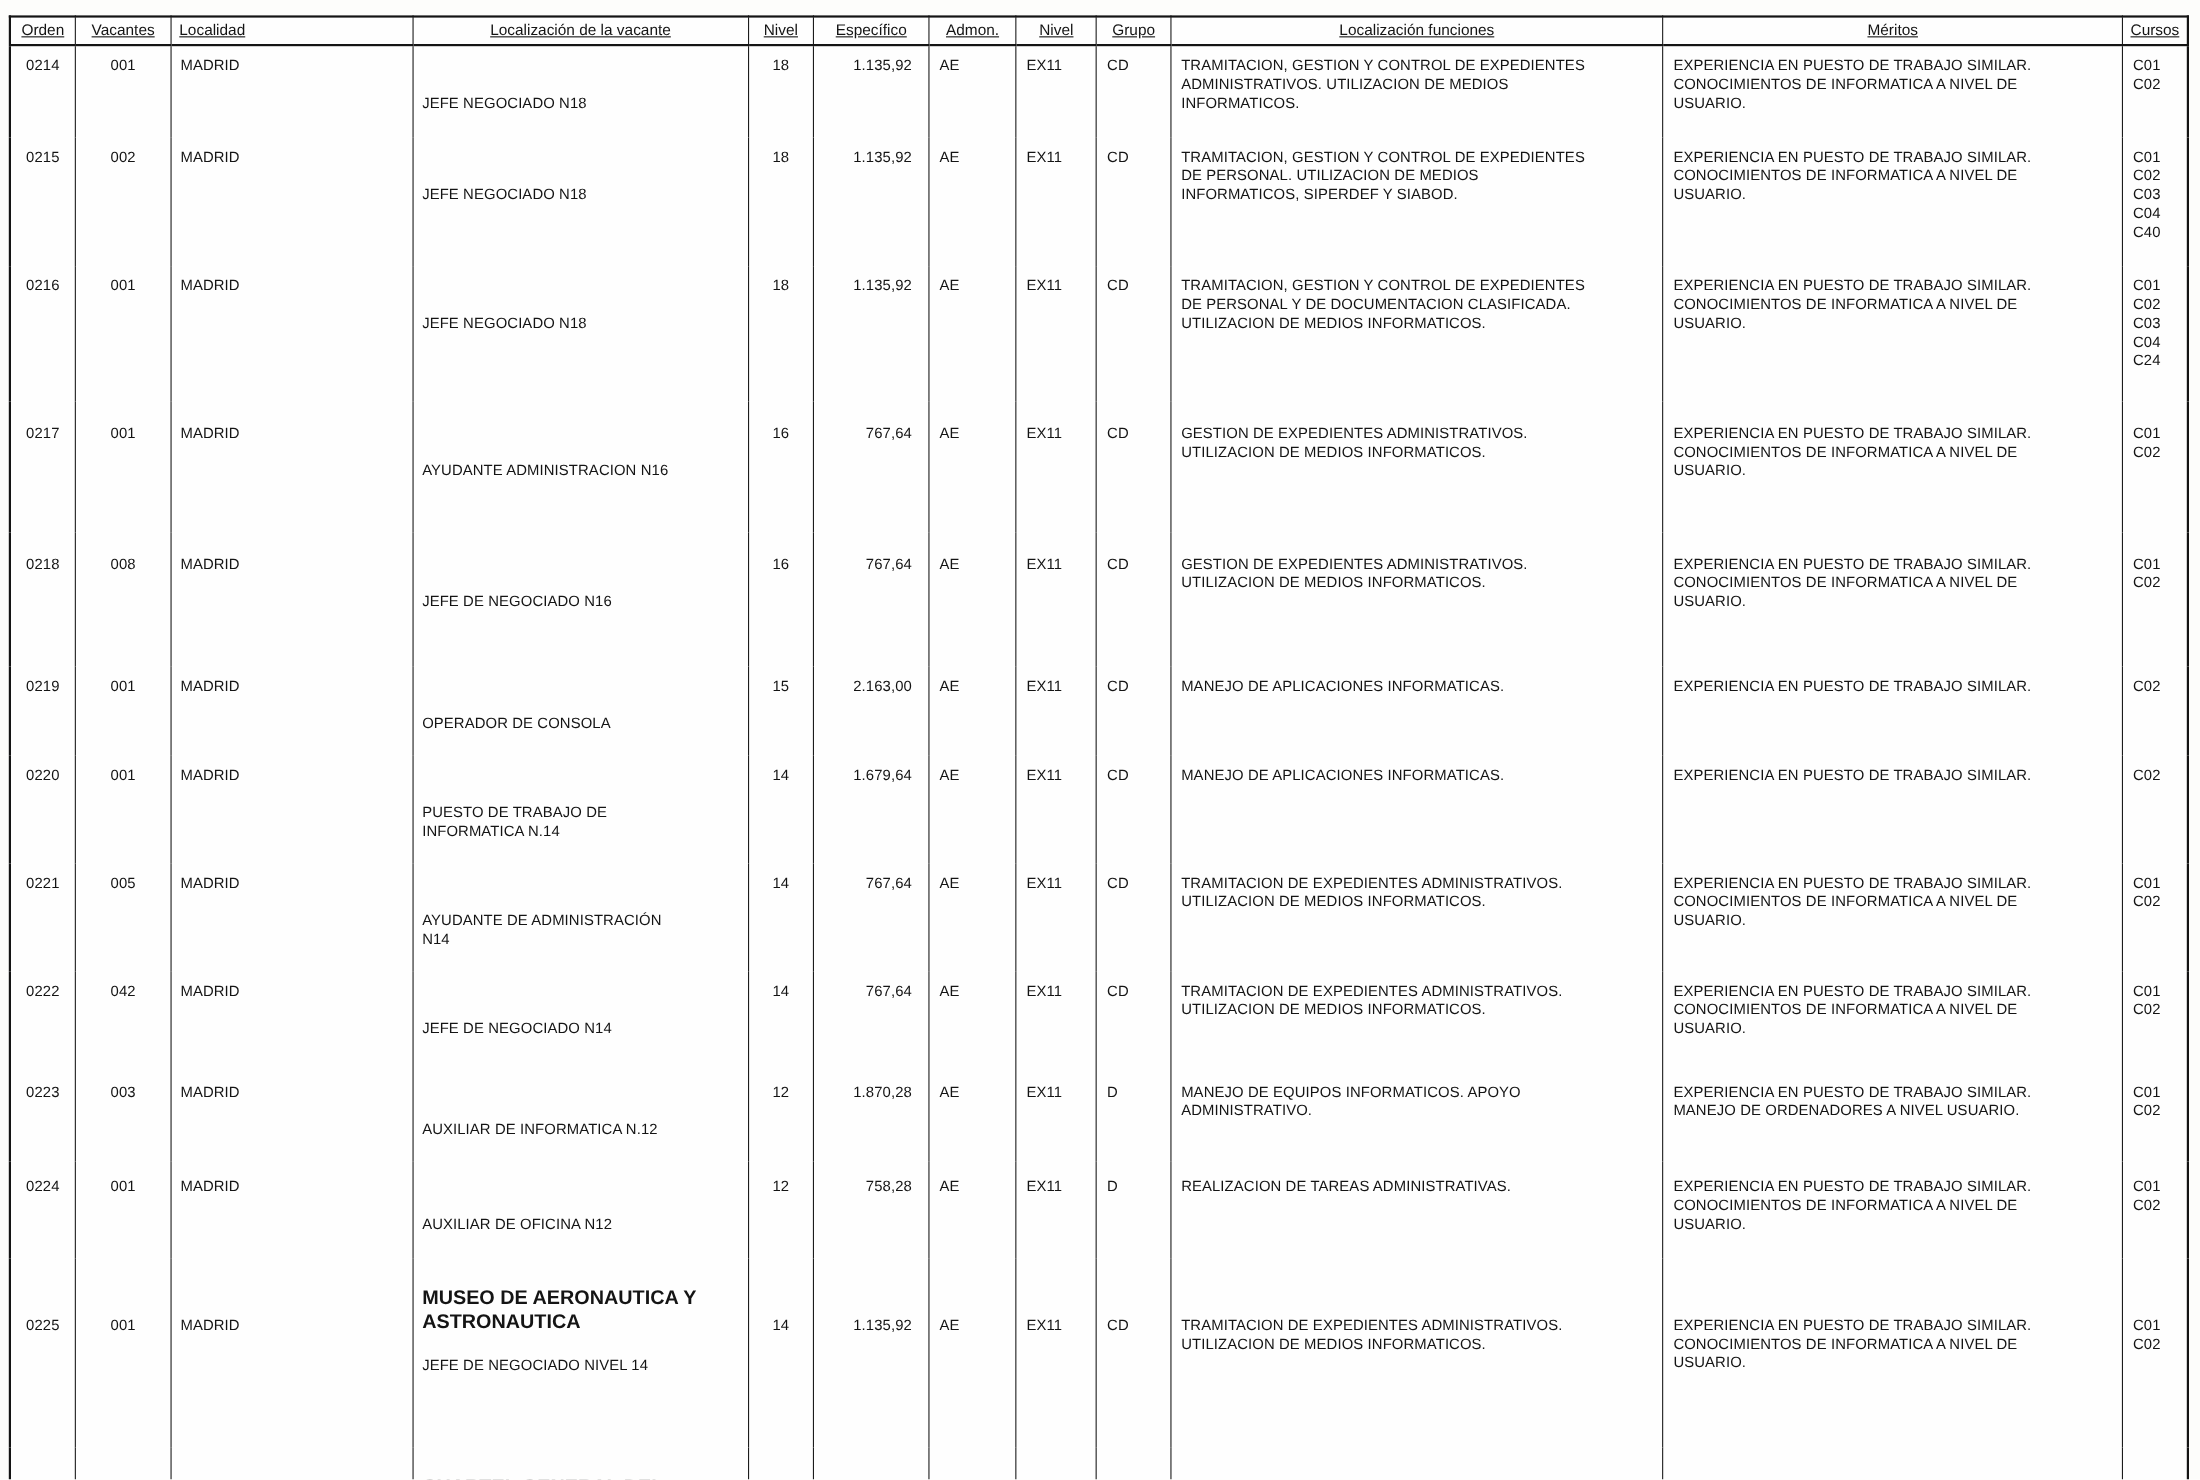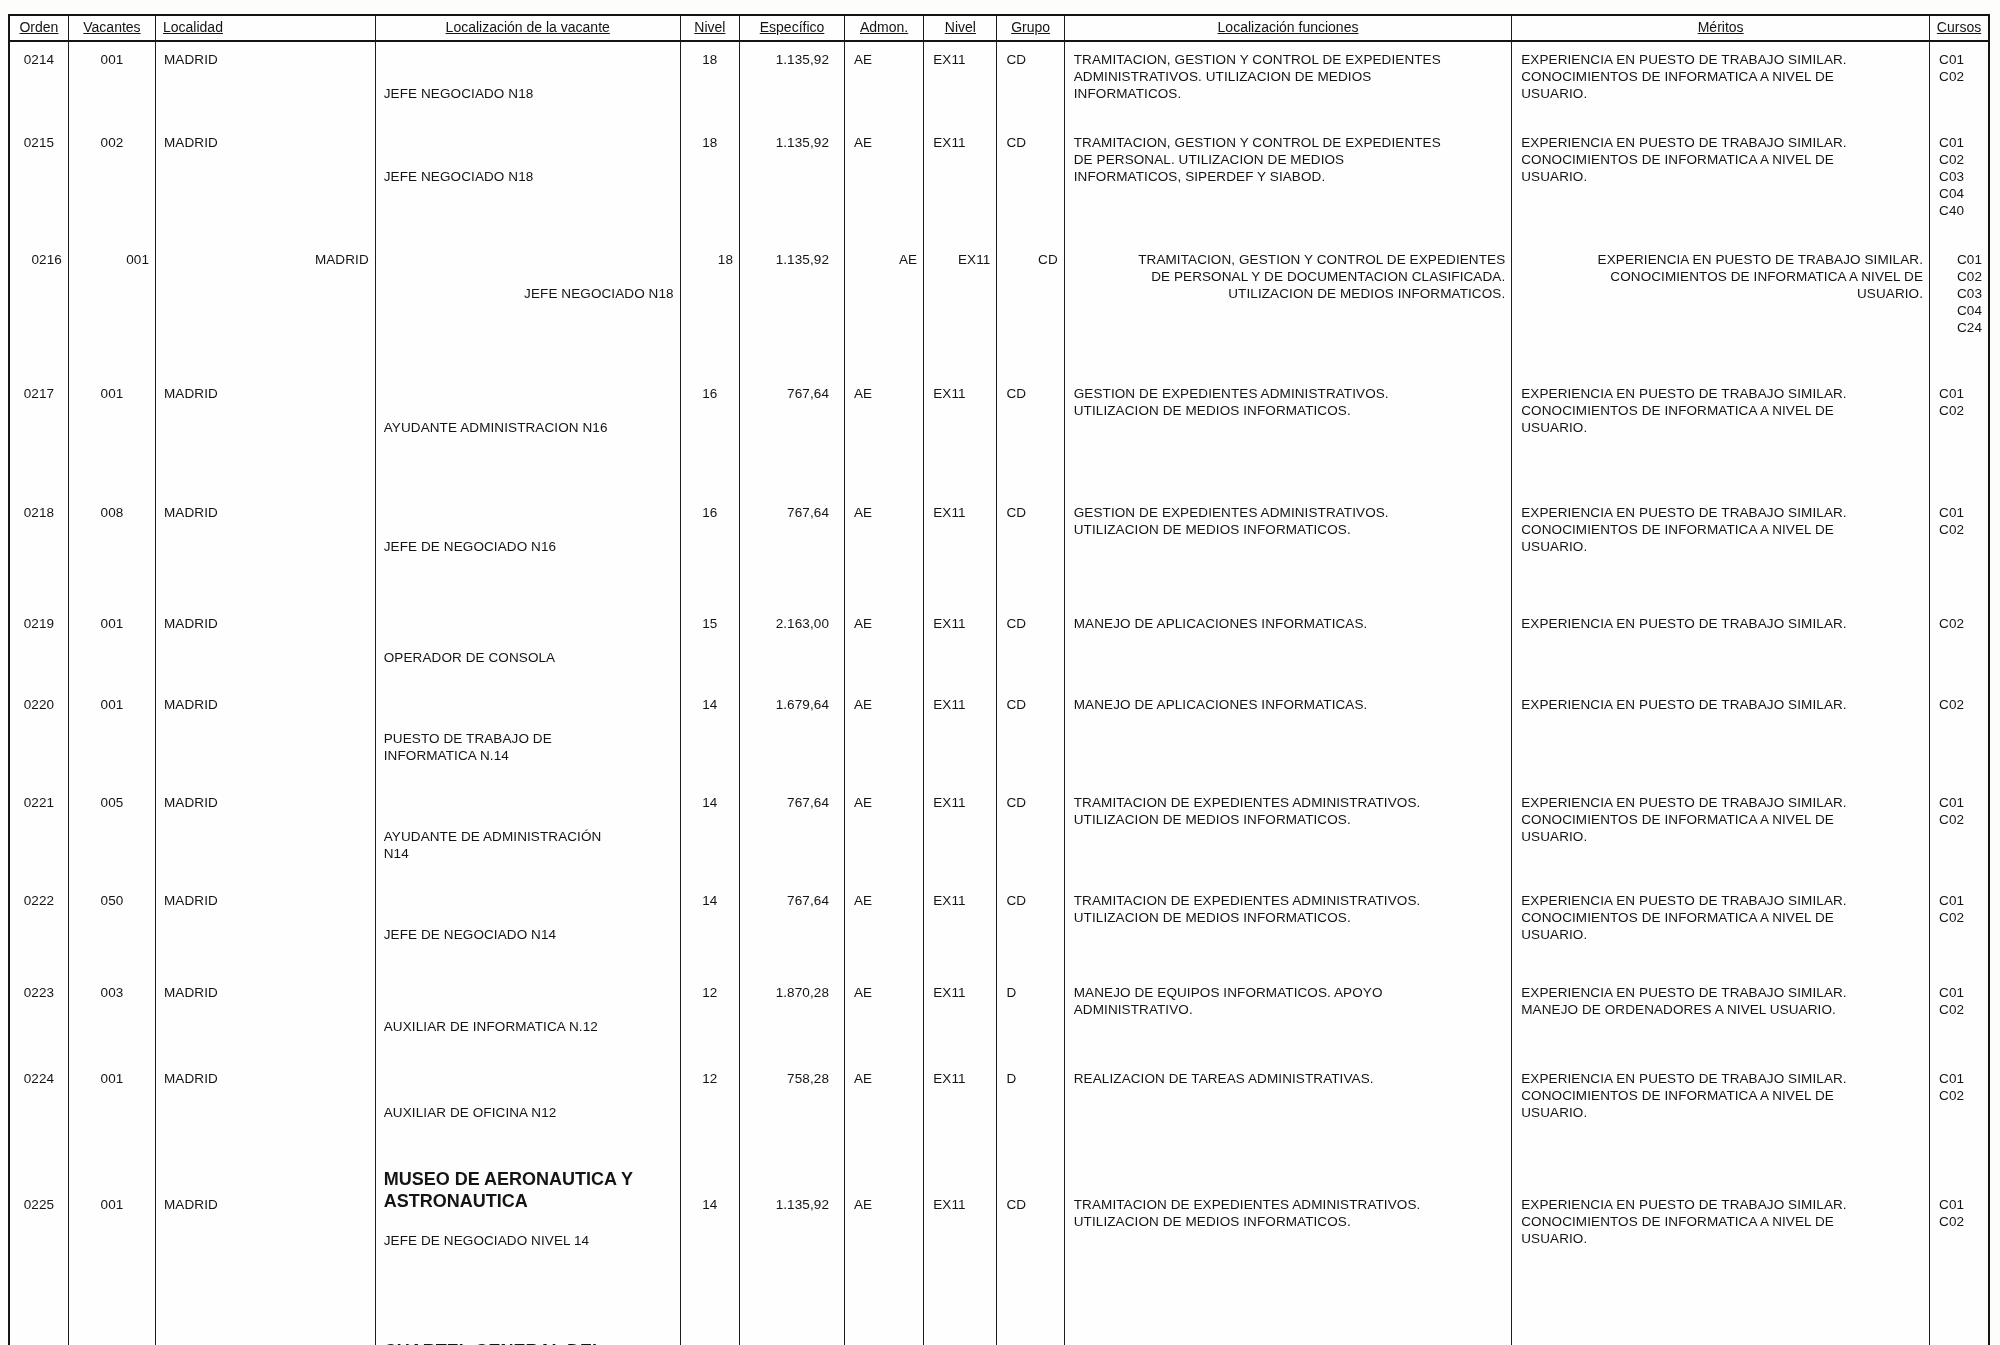--- a/index.html
+++ b/index.html
@@ -64,21 +64,21 @@
   }
   td.cell-orden, td.cell-vacantes, td.cell-nivel { text-align: center; }
   td.cell-especifico { text-align: right; padding-right: 15px; }
   td.cell-admon, td.cell-cuerpo, td.cell-grupo, td.cell-cursos { text-align: left; padding-left: 9px; }
   td.cell-localidad, td.cell-localizacion { padding-left: 8px; }
   td.cell-descripcion, td.cell-meritos { padding-left: 9px; padding-right: 6px; }
 
   
   tbody tr:nth-child(1)  td { height: 70px; }
   tbody tr:nth-child(2)  td { height: 104px; }
-  tbody tr:nth-child(3)  td { height: 110px; text-align: right; }
+  tbody tr:nth-child(3)  td { height: 110px; }
   tbody tr:nth-child(4)  td { height: 95px; padding-top: 20px; }
   tbody tr:nth-child(5)  td { height: 98px; padding-top: 20px; }
   tbody tr:nth-child(6)  td { height: 38px; }
   tbody tr:nth-child(7)  td { height: 62px; }
   tbody tr:nth-child(8)  td { height: 76px; }
   tbody tr:nth-child(9)  td { height: 74px; }
   tbody tr:nth-child(10) td { height: 50px; padding-top: 14px; }
   tbody tr:nth-child(11) td { height: 70px; padding-top: 14px; }
   tbody tr:nth-child(12) td { height: 116px; }
   tbody tr:nth-child(13) td { height: 112px; }
@@ -300,21 +300,21 @@
     <td class="cell-descripcion">TRAMITACION DE EXPEDIENTES ADMINISTRATIVOS.
 UTILIZACION DE MEDIOS INFORMATICOS.</td>
     <td class="cell-meritos">EXPERIENCIA EN PUESTO DE TRABAJO SIMILAR.
 CONOCIMIENTOS DE INFORMATICA A NIVEL DE
 USUARIO.</td>
     <td class="cell-cursos">C01
 C02</td>
   </tr>
         <tr>
     <td class="cell-orden">0222</td>
-    <td class="cell-vacantes">050</td>
+    <td class="cell-vacantes">042</td>
     <td class="cell-localidad">MADRID</td>
     <td class="cell-localizacion">
       
       <div>JEFE DE NEGOCIADO N14</div>
     </td>
     <td class="cell-nivel">14</td>
     <td class="cell-especifico">767,64</td>
     <td class="cell-admon">AE</td>
     <td class="cell-cuerpo">EX11</td>
     <td class="cell-grupo">CD</td>

